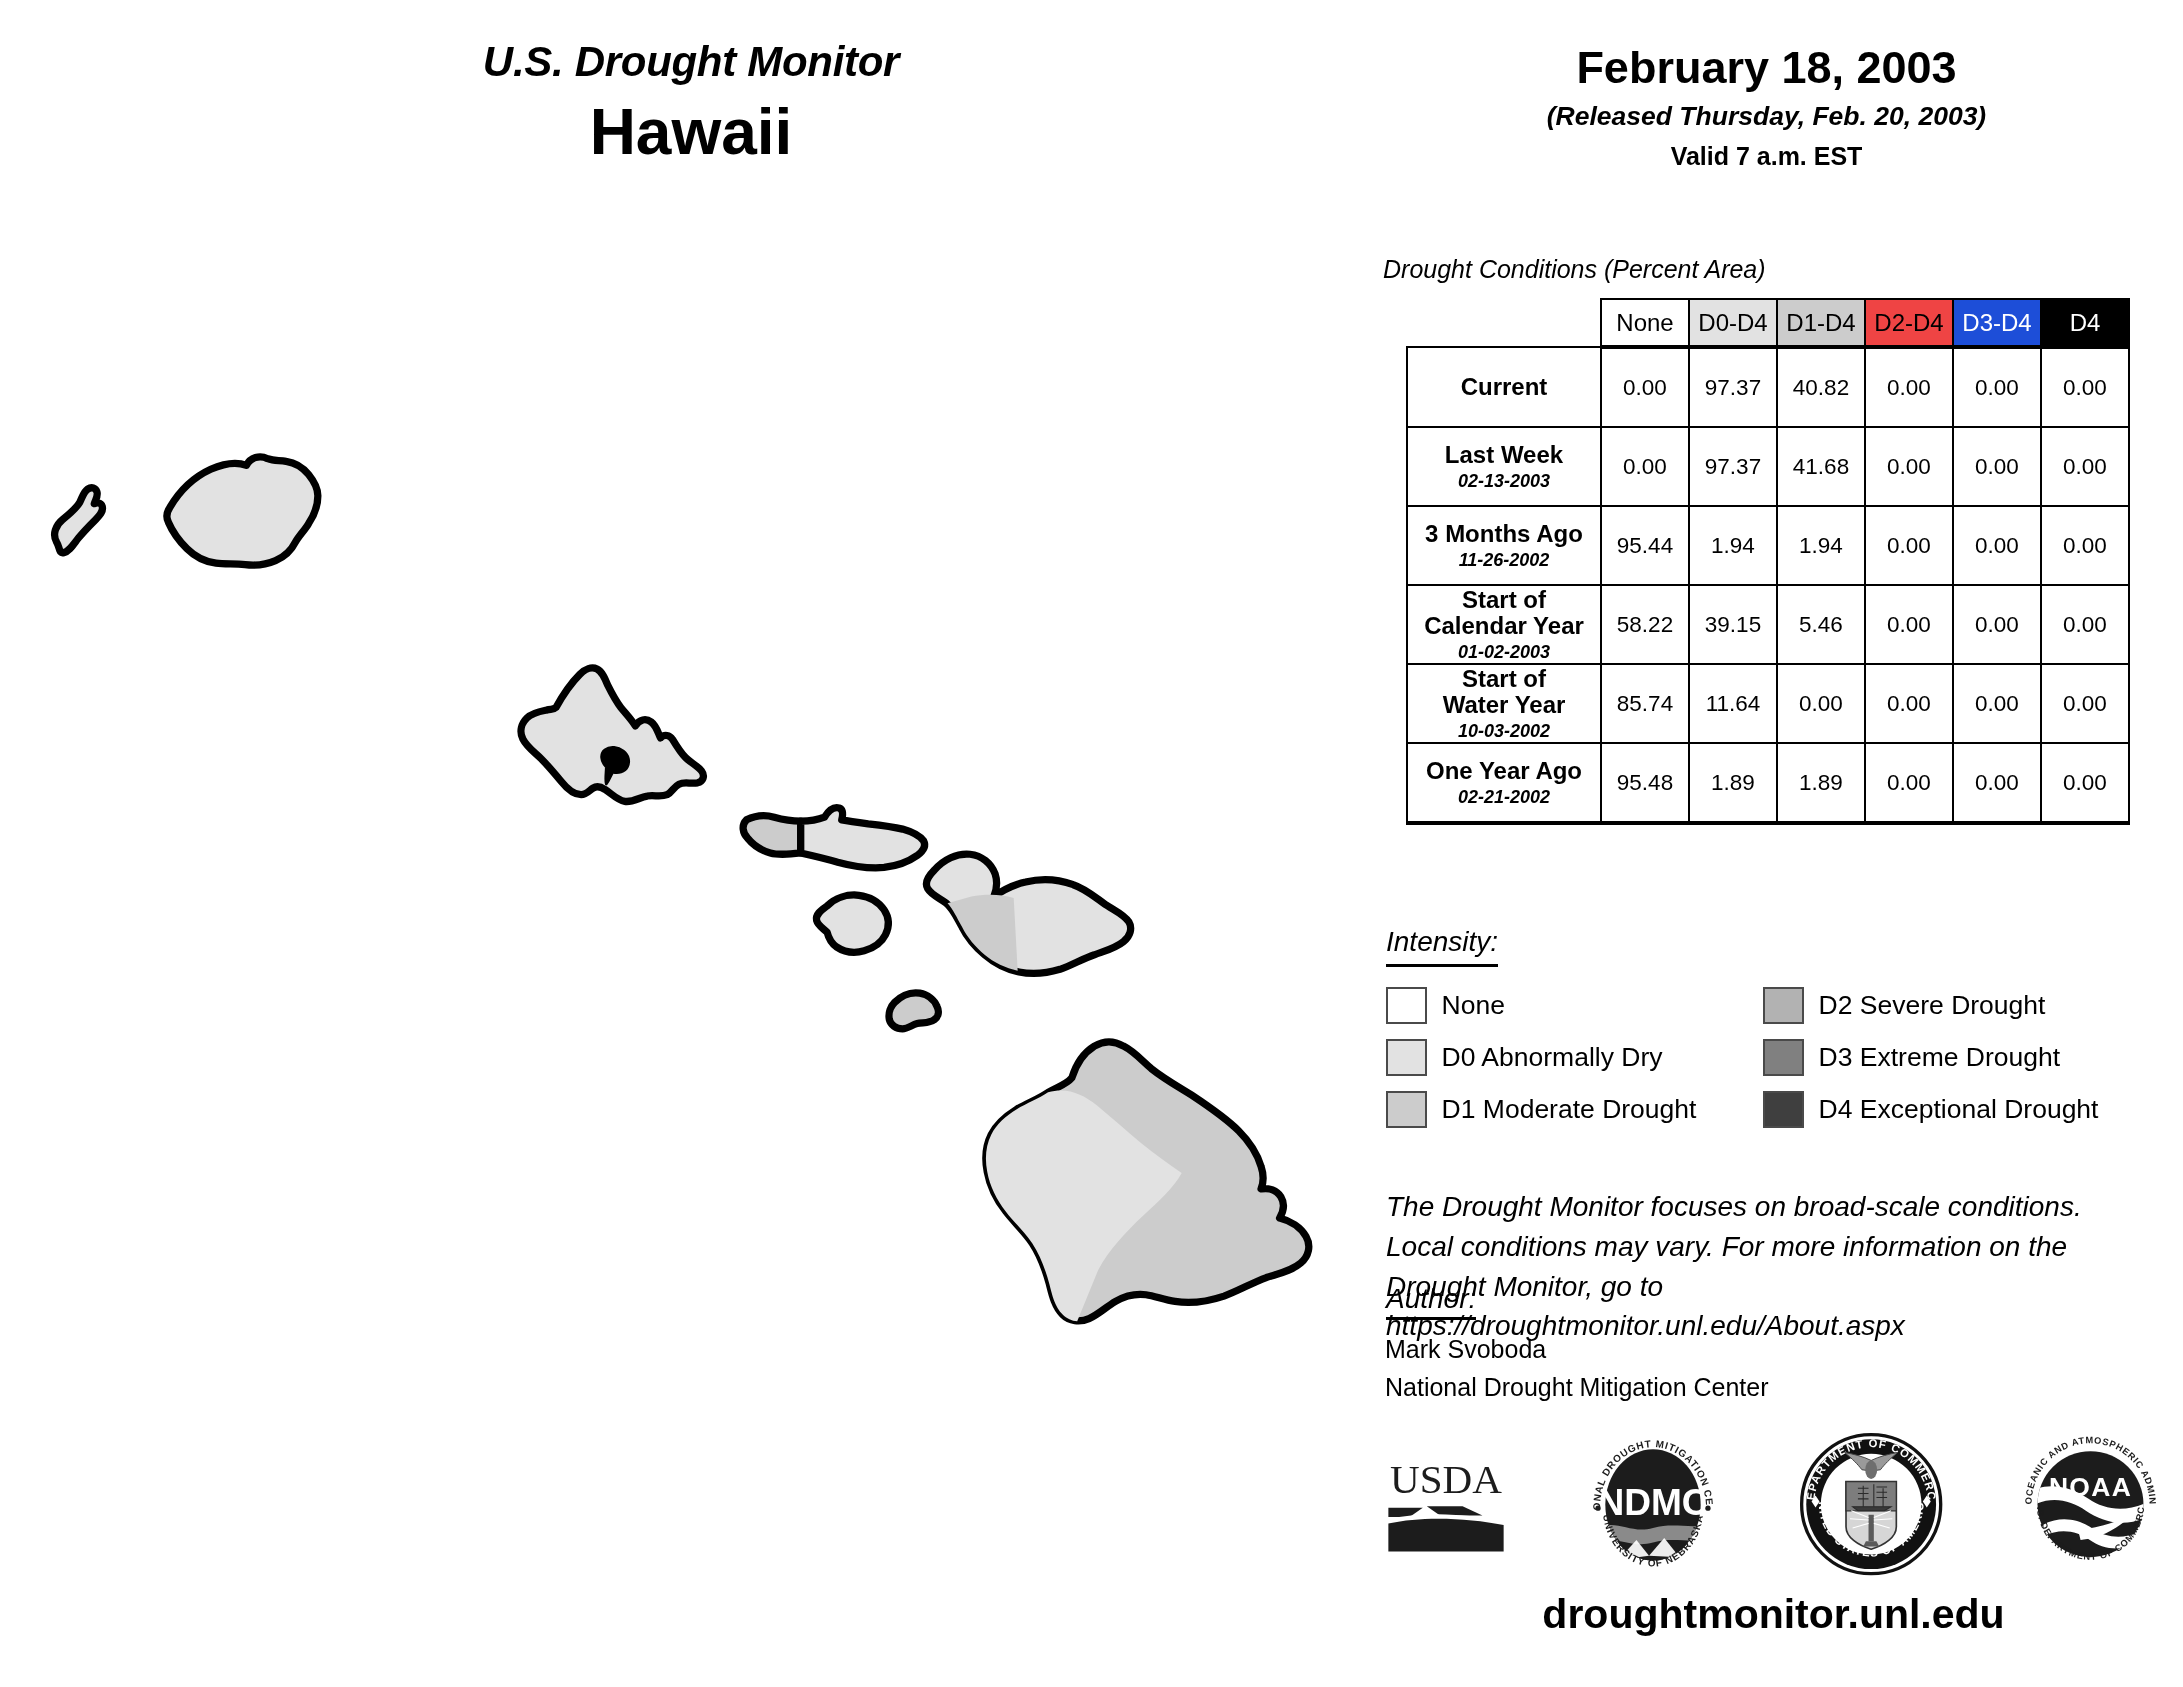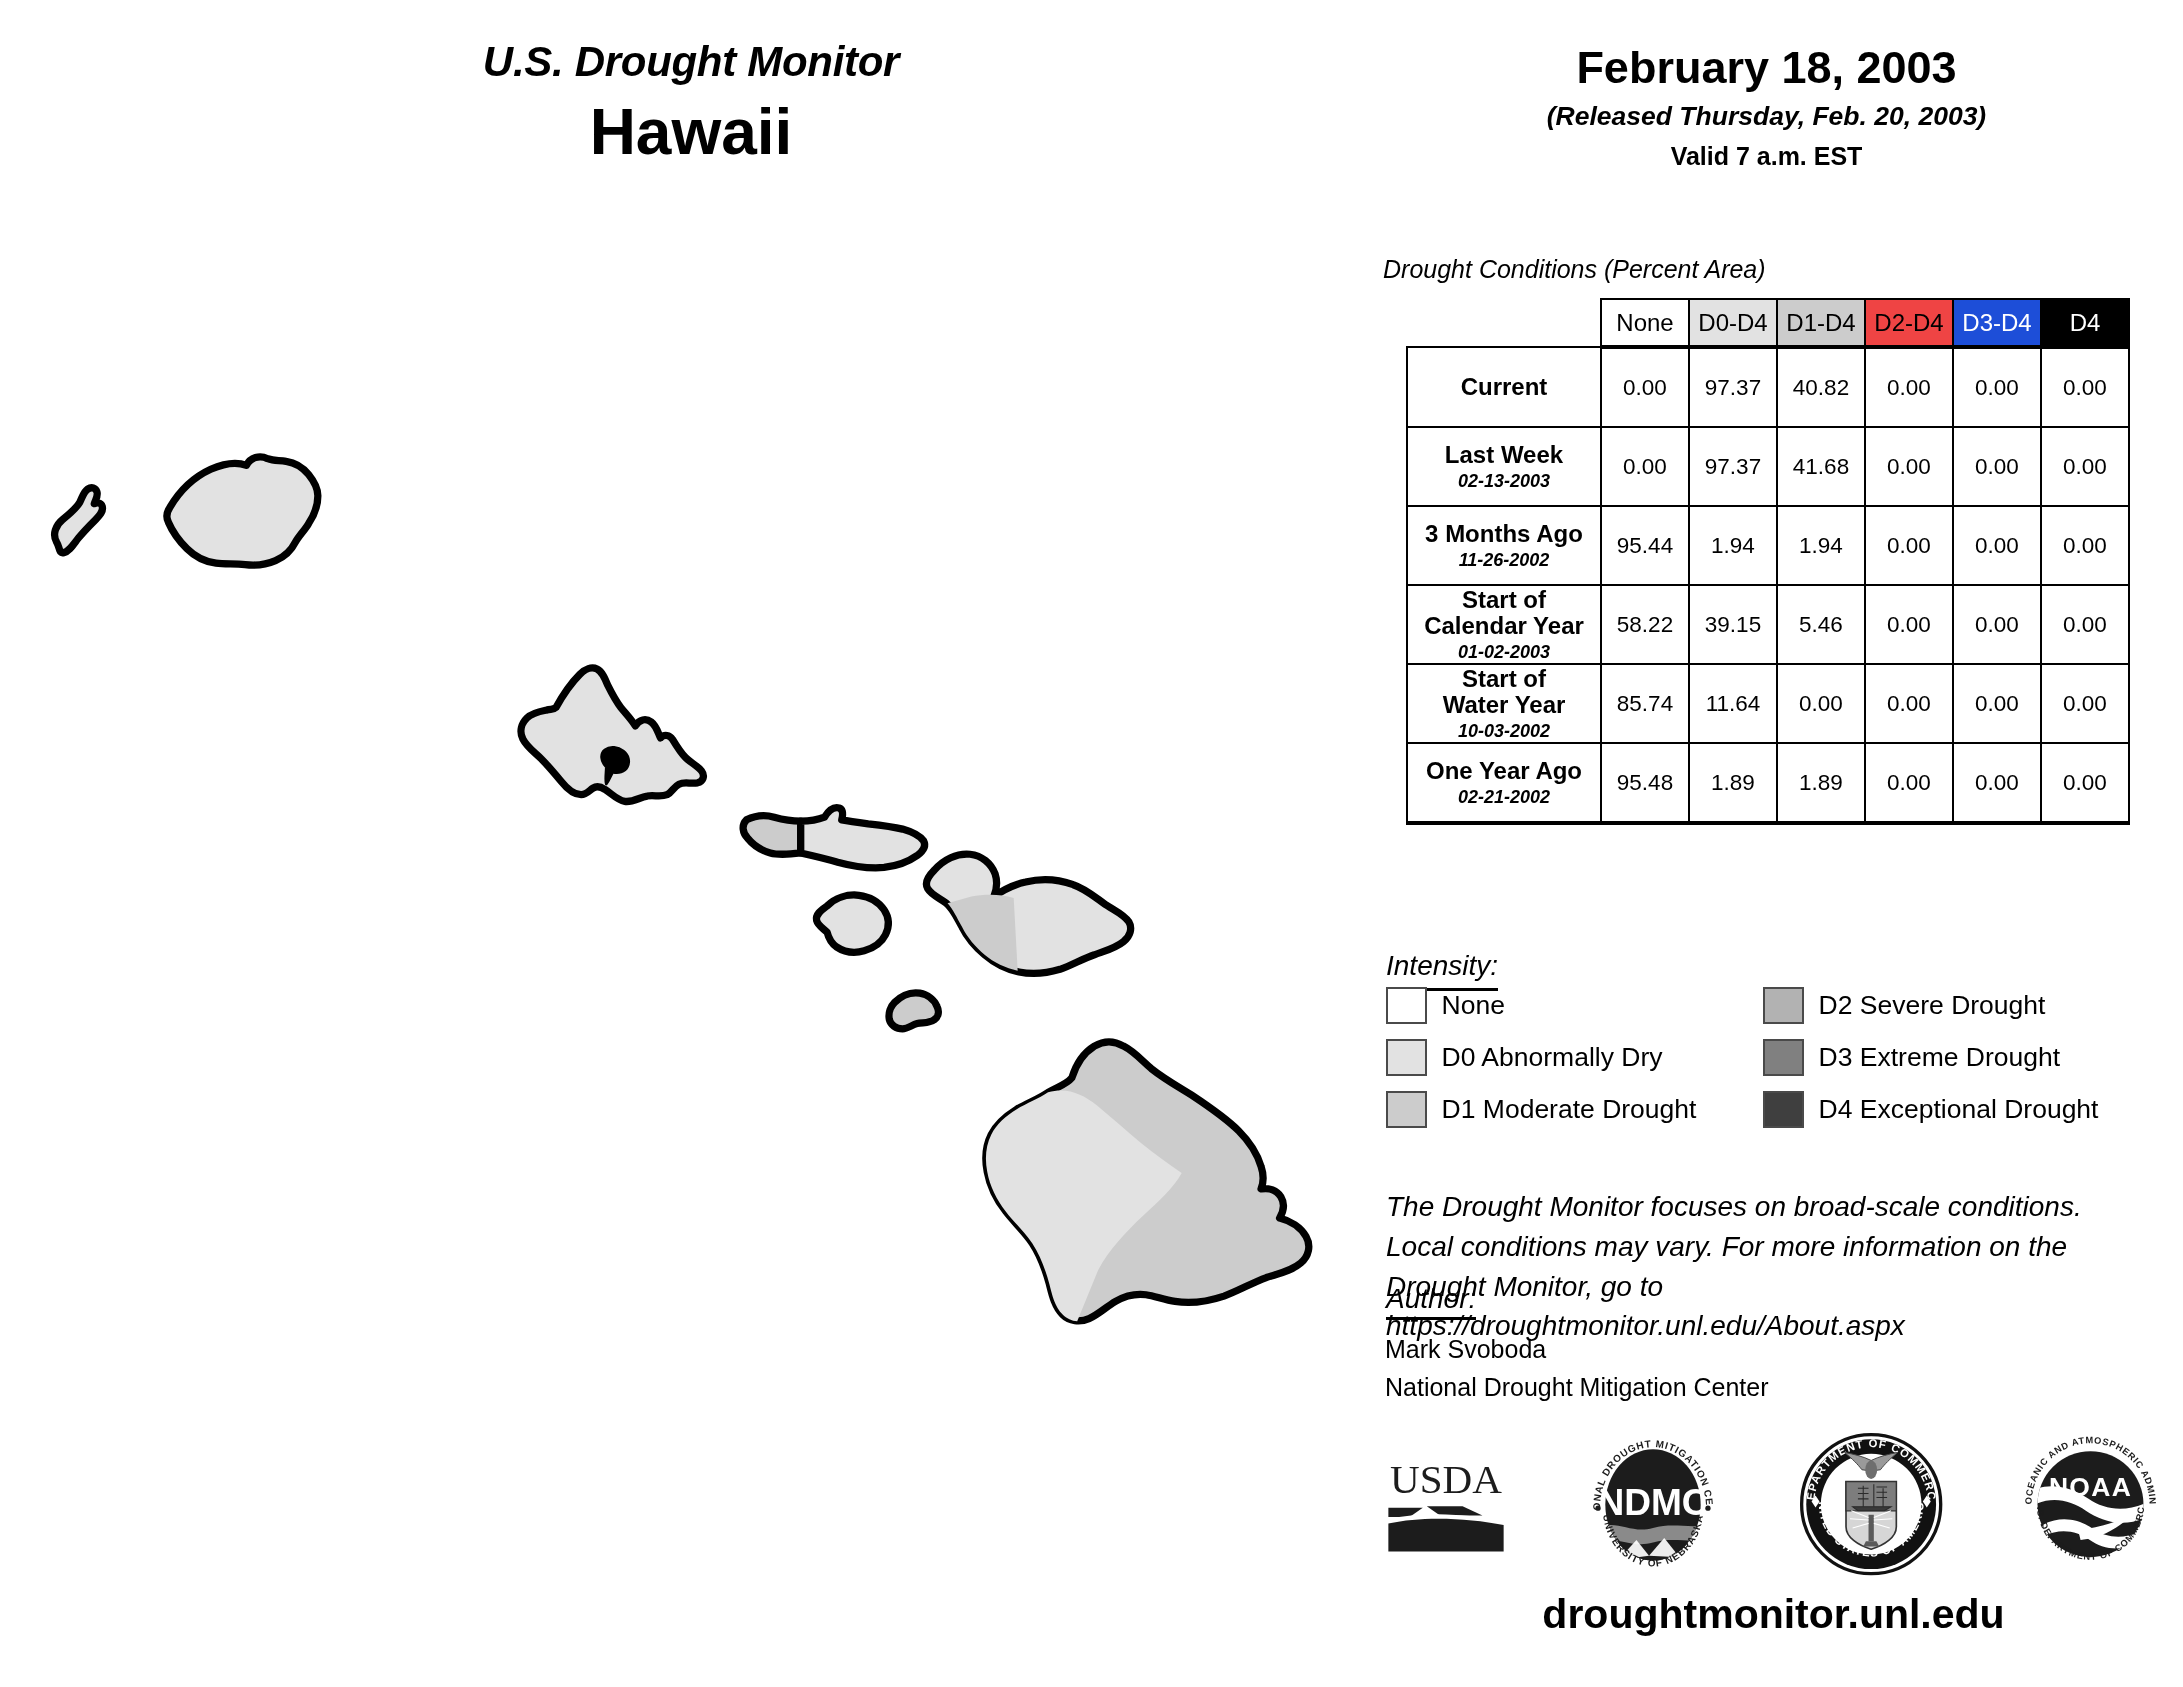--- a/index.html
+++ b/index.html
@@ -125,21 +125,20 @@
   #intensity-heading {
     position: absolute;
     left: 1386px;
     top: 926px;
     font-size: 28px;
     font-style: italic;
     font-weight: normal;
     border-bottom: 3.3px solid #000;
     padding-bottom: 6px;
     display: inline-block;
-    margin-top: 24px;
   }
   #legend-grid {
     position: absolute;
     left: 1386px;
     top: 979px;
     width: 767px;
     display: grid;
     grid-template-columns: 377px 390px;
     grid-auto-rows: 52px;
     column-gap: 0px;

